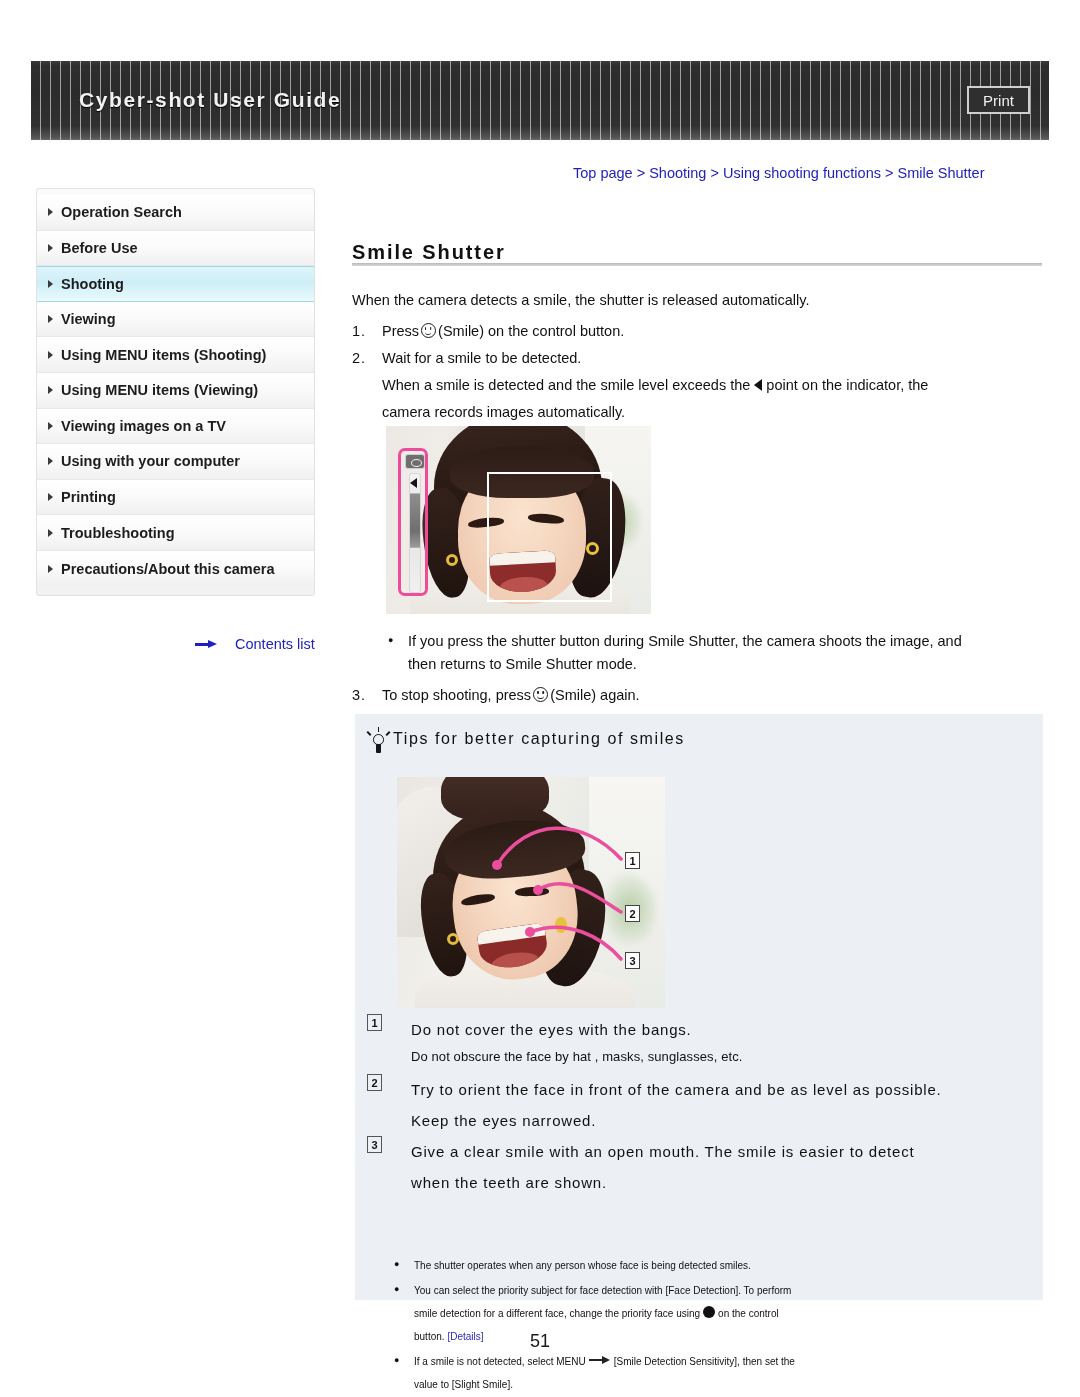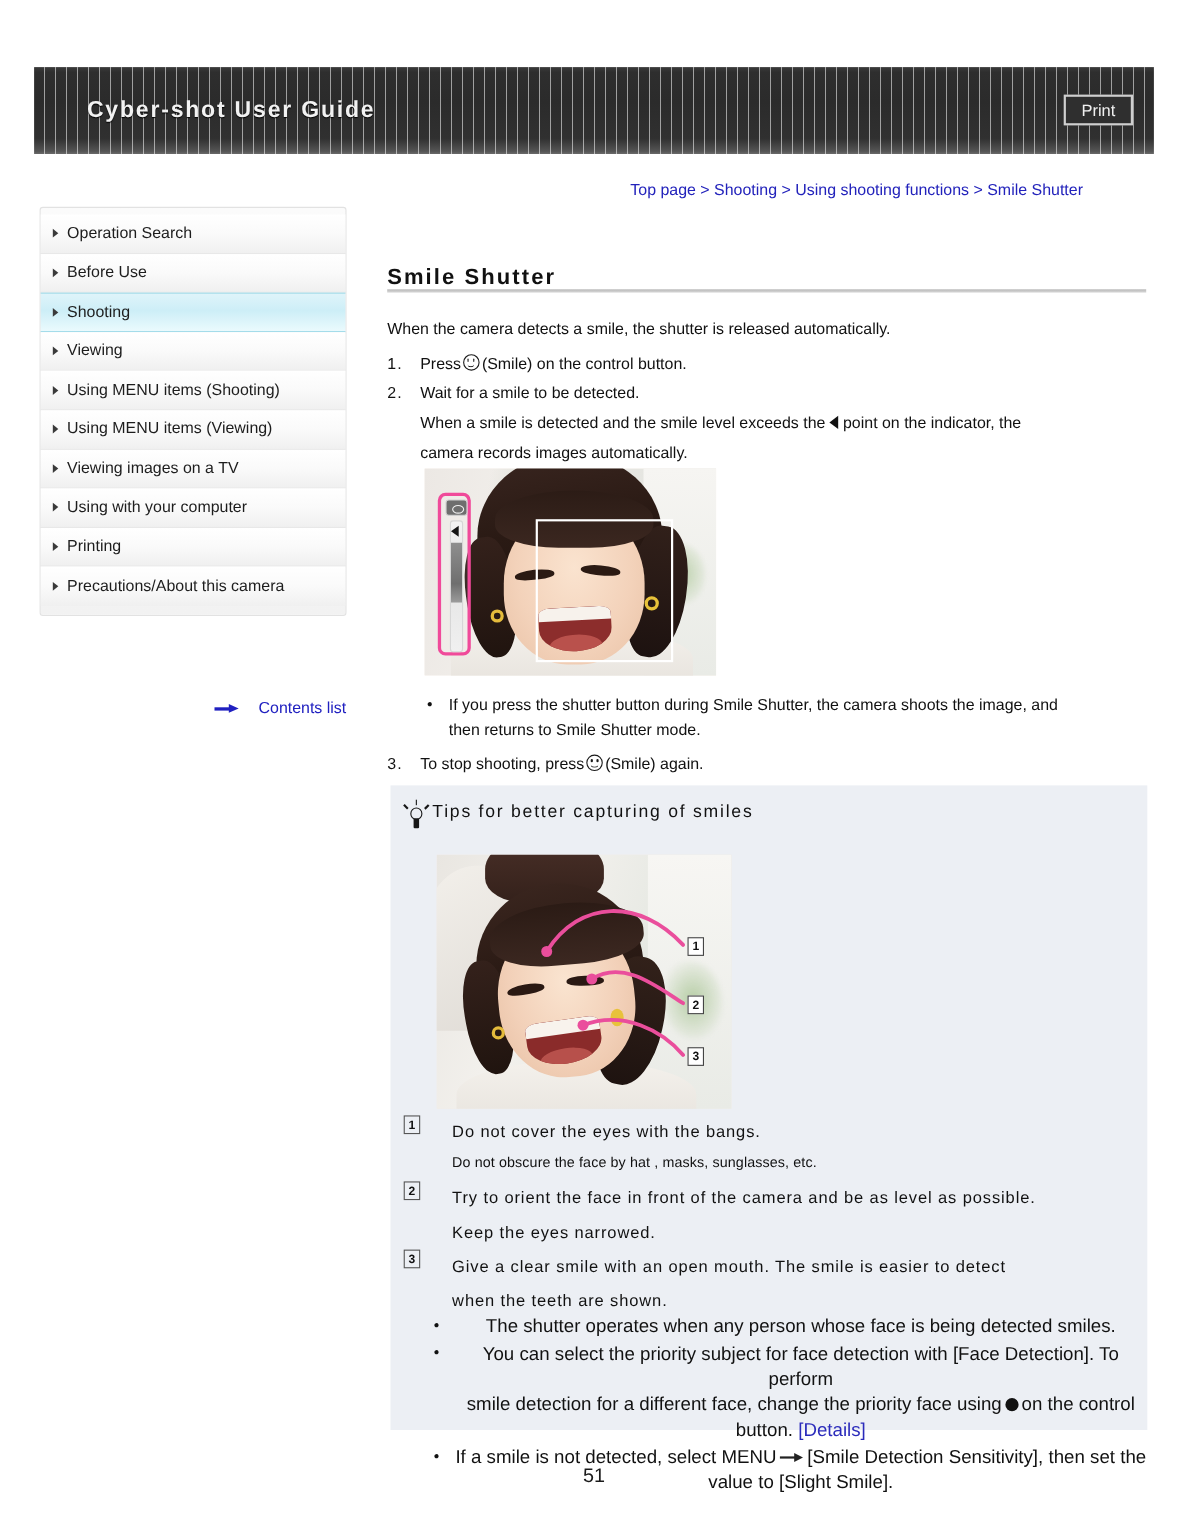--- a/index.html
+++ b/index.html
@@ -43,20 +43,21 @@
     cursor:pointer;
   }
 
   
   .sidebar{
     position:absolute; left:36px; top:188px; width:279px;
     background:linear-gradient(180deg,#fbfbfb,#f2f2f2);
     border:1px solid #e2e2e2;
     border-radius:3px;
     padding:6px 0 8px 0;
+    font-weight:bold;
   }
   .nav-item{
     position:relative;
     height:35.6px;
     display:flex; align-items:center;
     padding-left:24px;
     font-size:14.5px;
     color:#1d1d1d;
     border-bottom:1px solid #e8e8e8;
     background:linear-gradient(180deg,#ffffff 0%,#fafafa 50%,#f0f0f0 100%);
@@ -426,22 +427,22 @@
     position:absolute; left:0; top:0;
     width:15px; height:17px;
     border:1.6px solid #555; background:#eceff4;
     font-size:11px; font-weight:bold; color:#111;
     display:flex; align-items:center; justify-content:center;
   }
   .tiptext{ margin-left:44px; display:block; line-height:31px; letter-spacing:0.8px; font-size:15px;}
   .tipsub{ margin-left:44px; display:block; font-size:13px; line-height:24px; letter-spacing:0.1px;}
 
   .notes{
-    position:absolute; left:392px; top:1194px; width:650px;
-    font-size:17px; line-height:23px; color:#111;text-align:center;
+    position:absolute; left:392px; top:1254px; width:650px;
+    font-size:10px; line-height:23px; color:#111;
   }
   .note{
     position:relative; padding-left:22px; margin-bottom:2px;
   }
   .note:before{
     content:"\25CF"; position:absolute; left:2px; top:-1px; font-size:9px; color:#111;
   }
   .bullet-item{
     position:relative; padding-left:22px;
   }
@@ -498,20 +499,24 @@
     <span class="tri"></span>
     <span>Viewing images on a TV</span>
   </div>
   <div class="nav-item">
     <span class="tri"></span>
     <span>Using with your computer</span>
   </div>
   <div class="nav-item">
     <span class="tri"></span>
     <span>Printing</span>
+  </div>
+  <div class="nav-item">
+    <span class="tri"></span>
+    <span>Troubleshooting</span>
   </div>
   <div class="nav-item">
     <span class="tri"></span>
     <span>Precautions/About this camera</span>
   </div>
 </nav>
 
 <div class="contents-link">
   <span class="arrow-right"></span>
   <span>Contents list</span>

